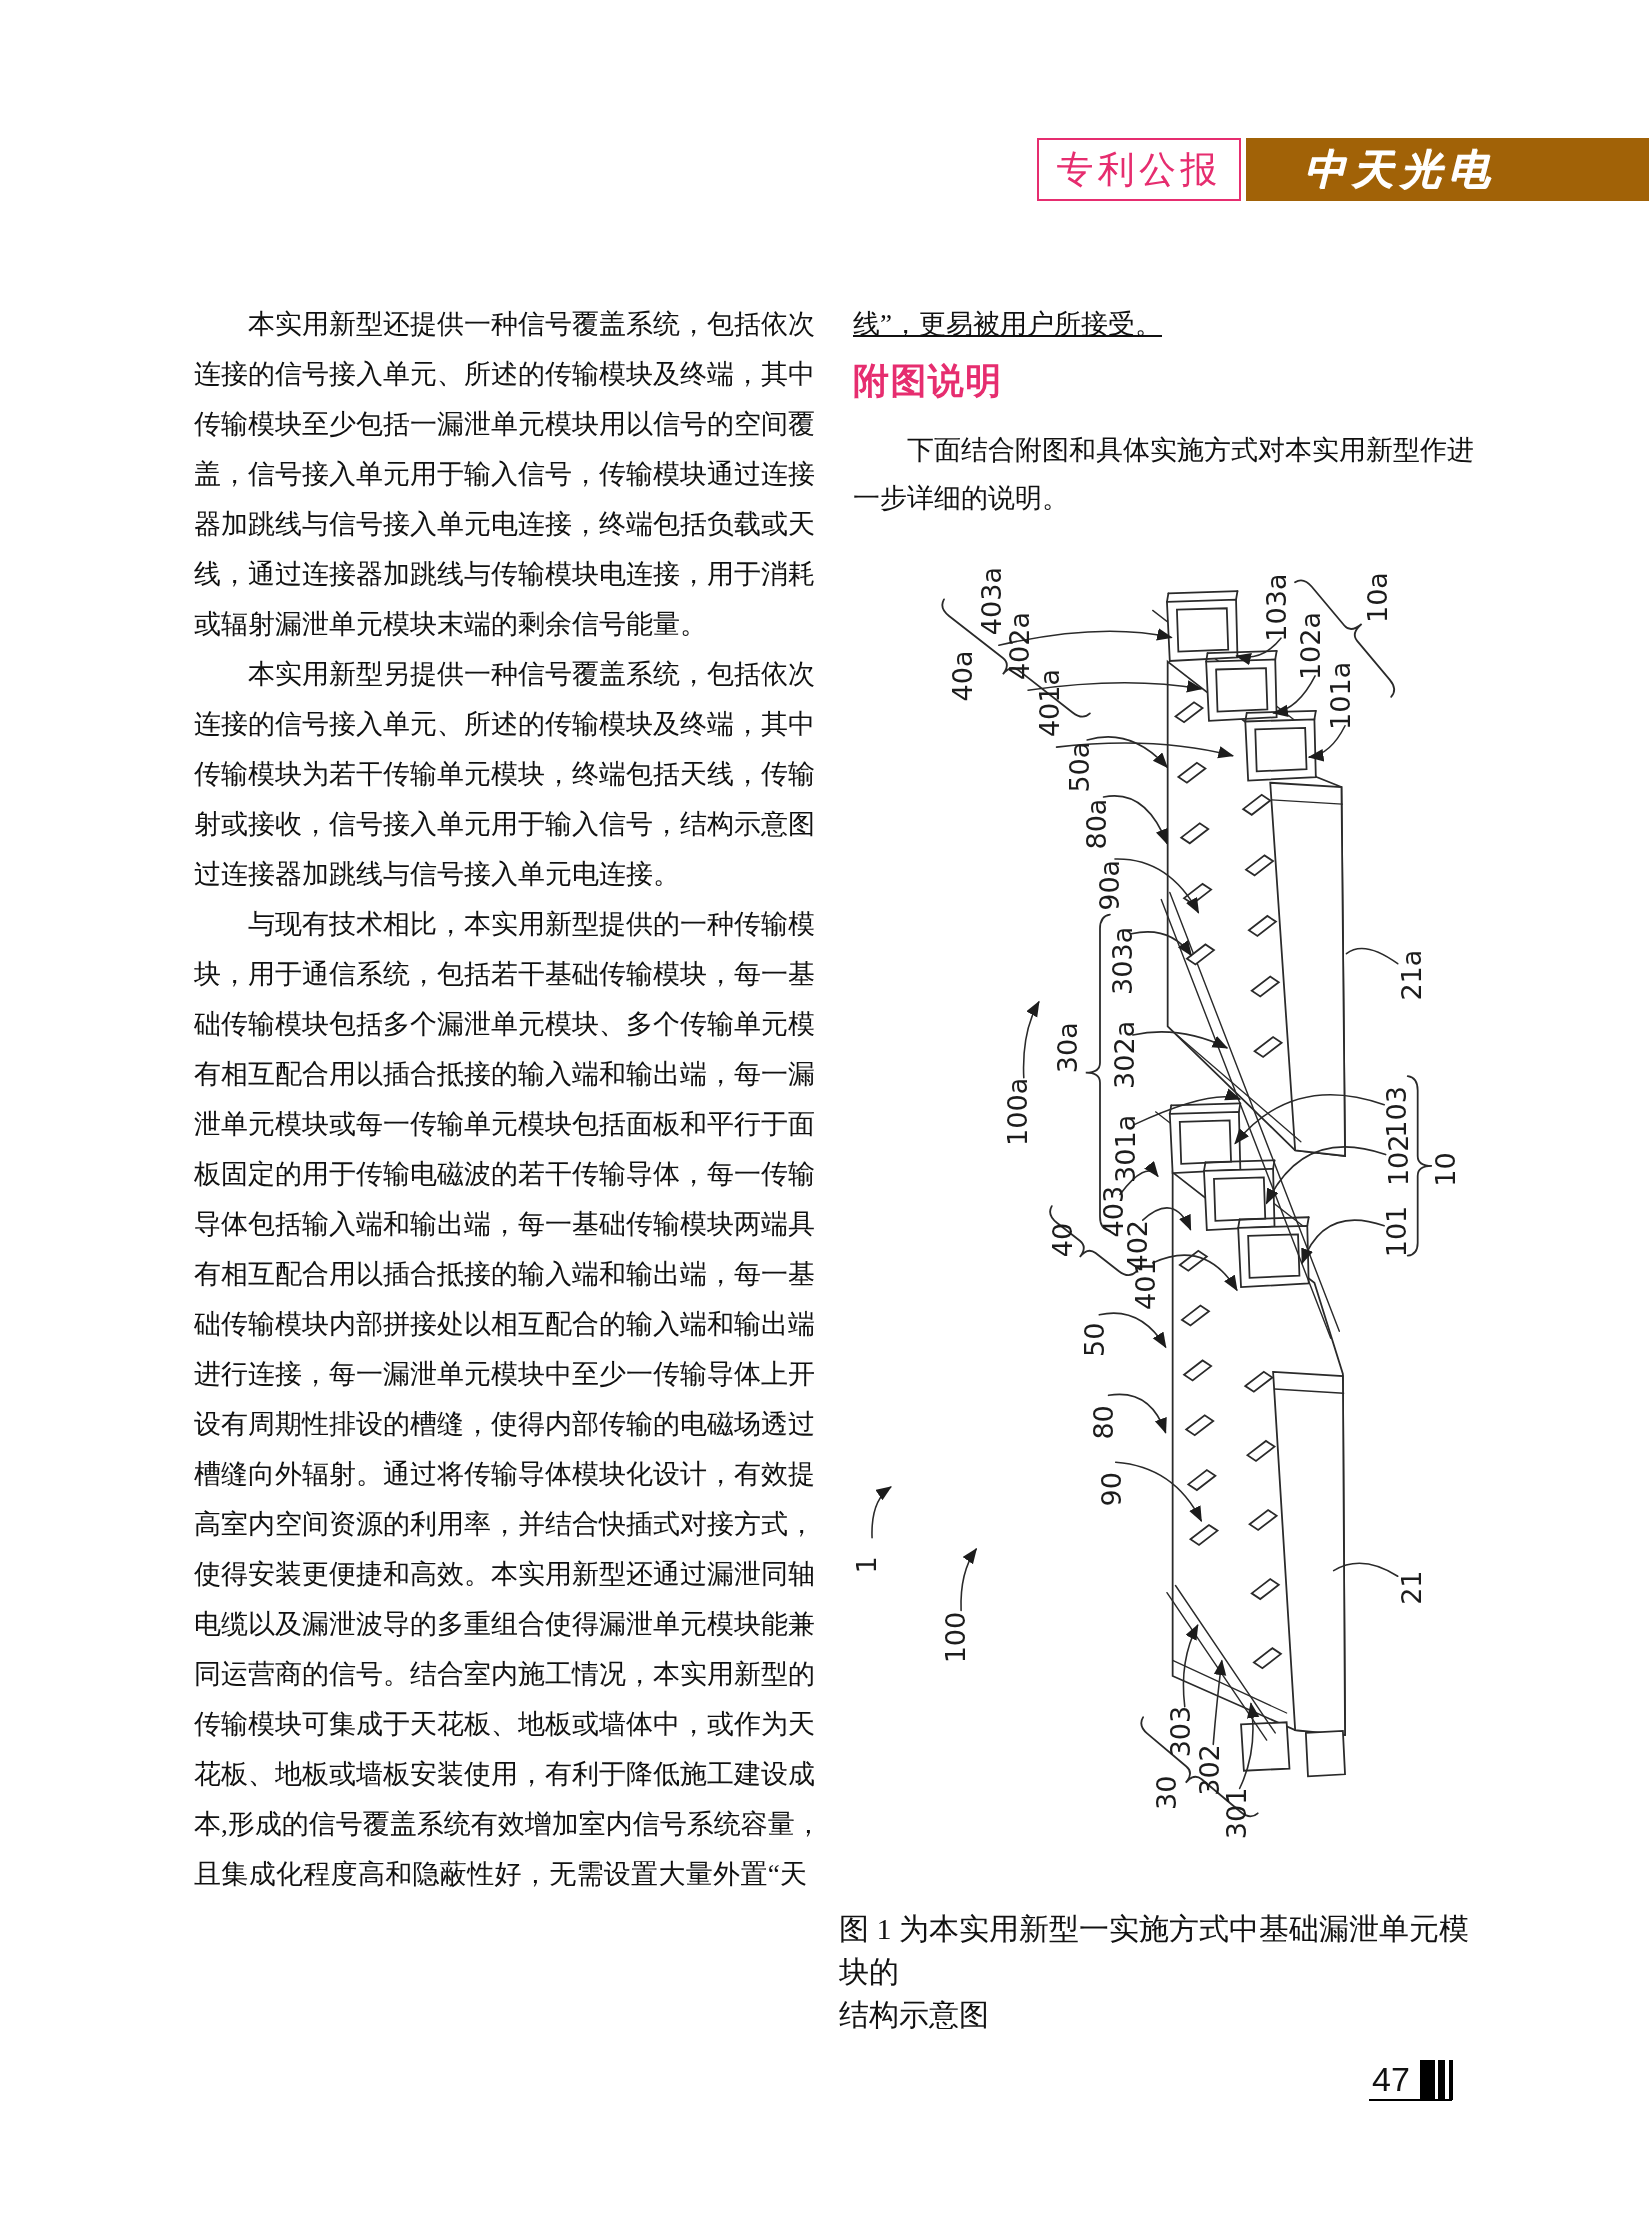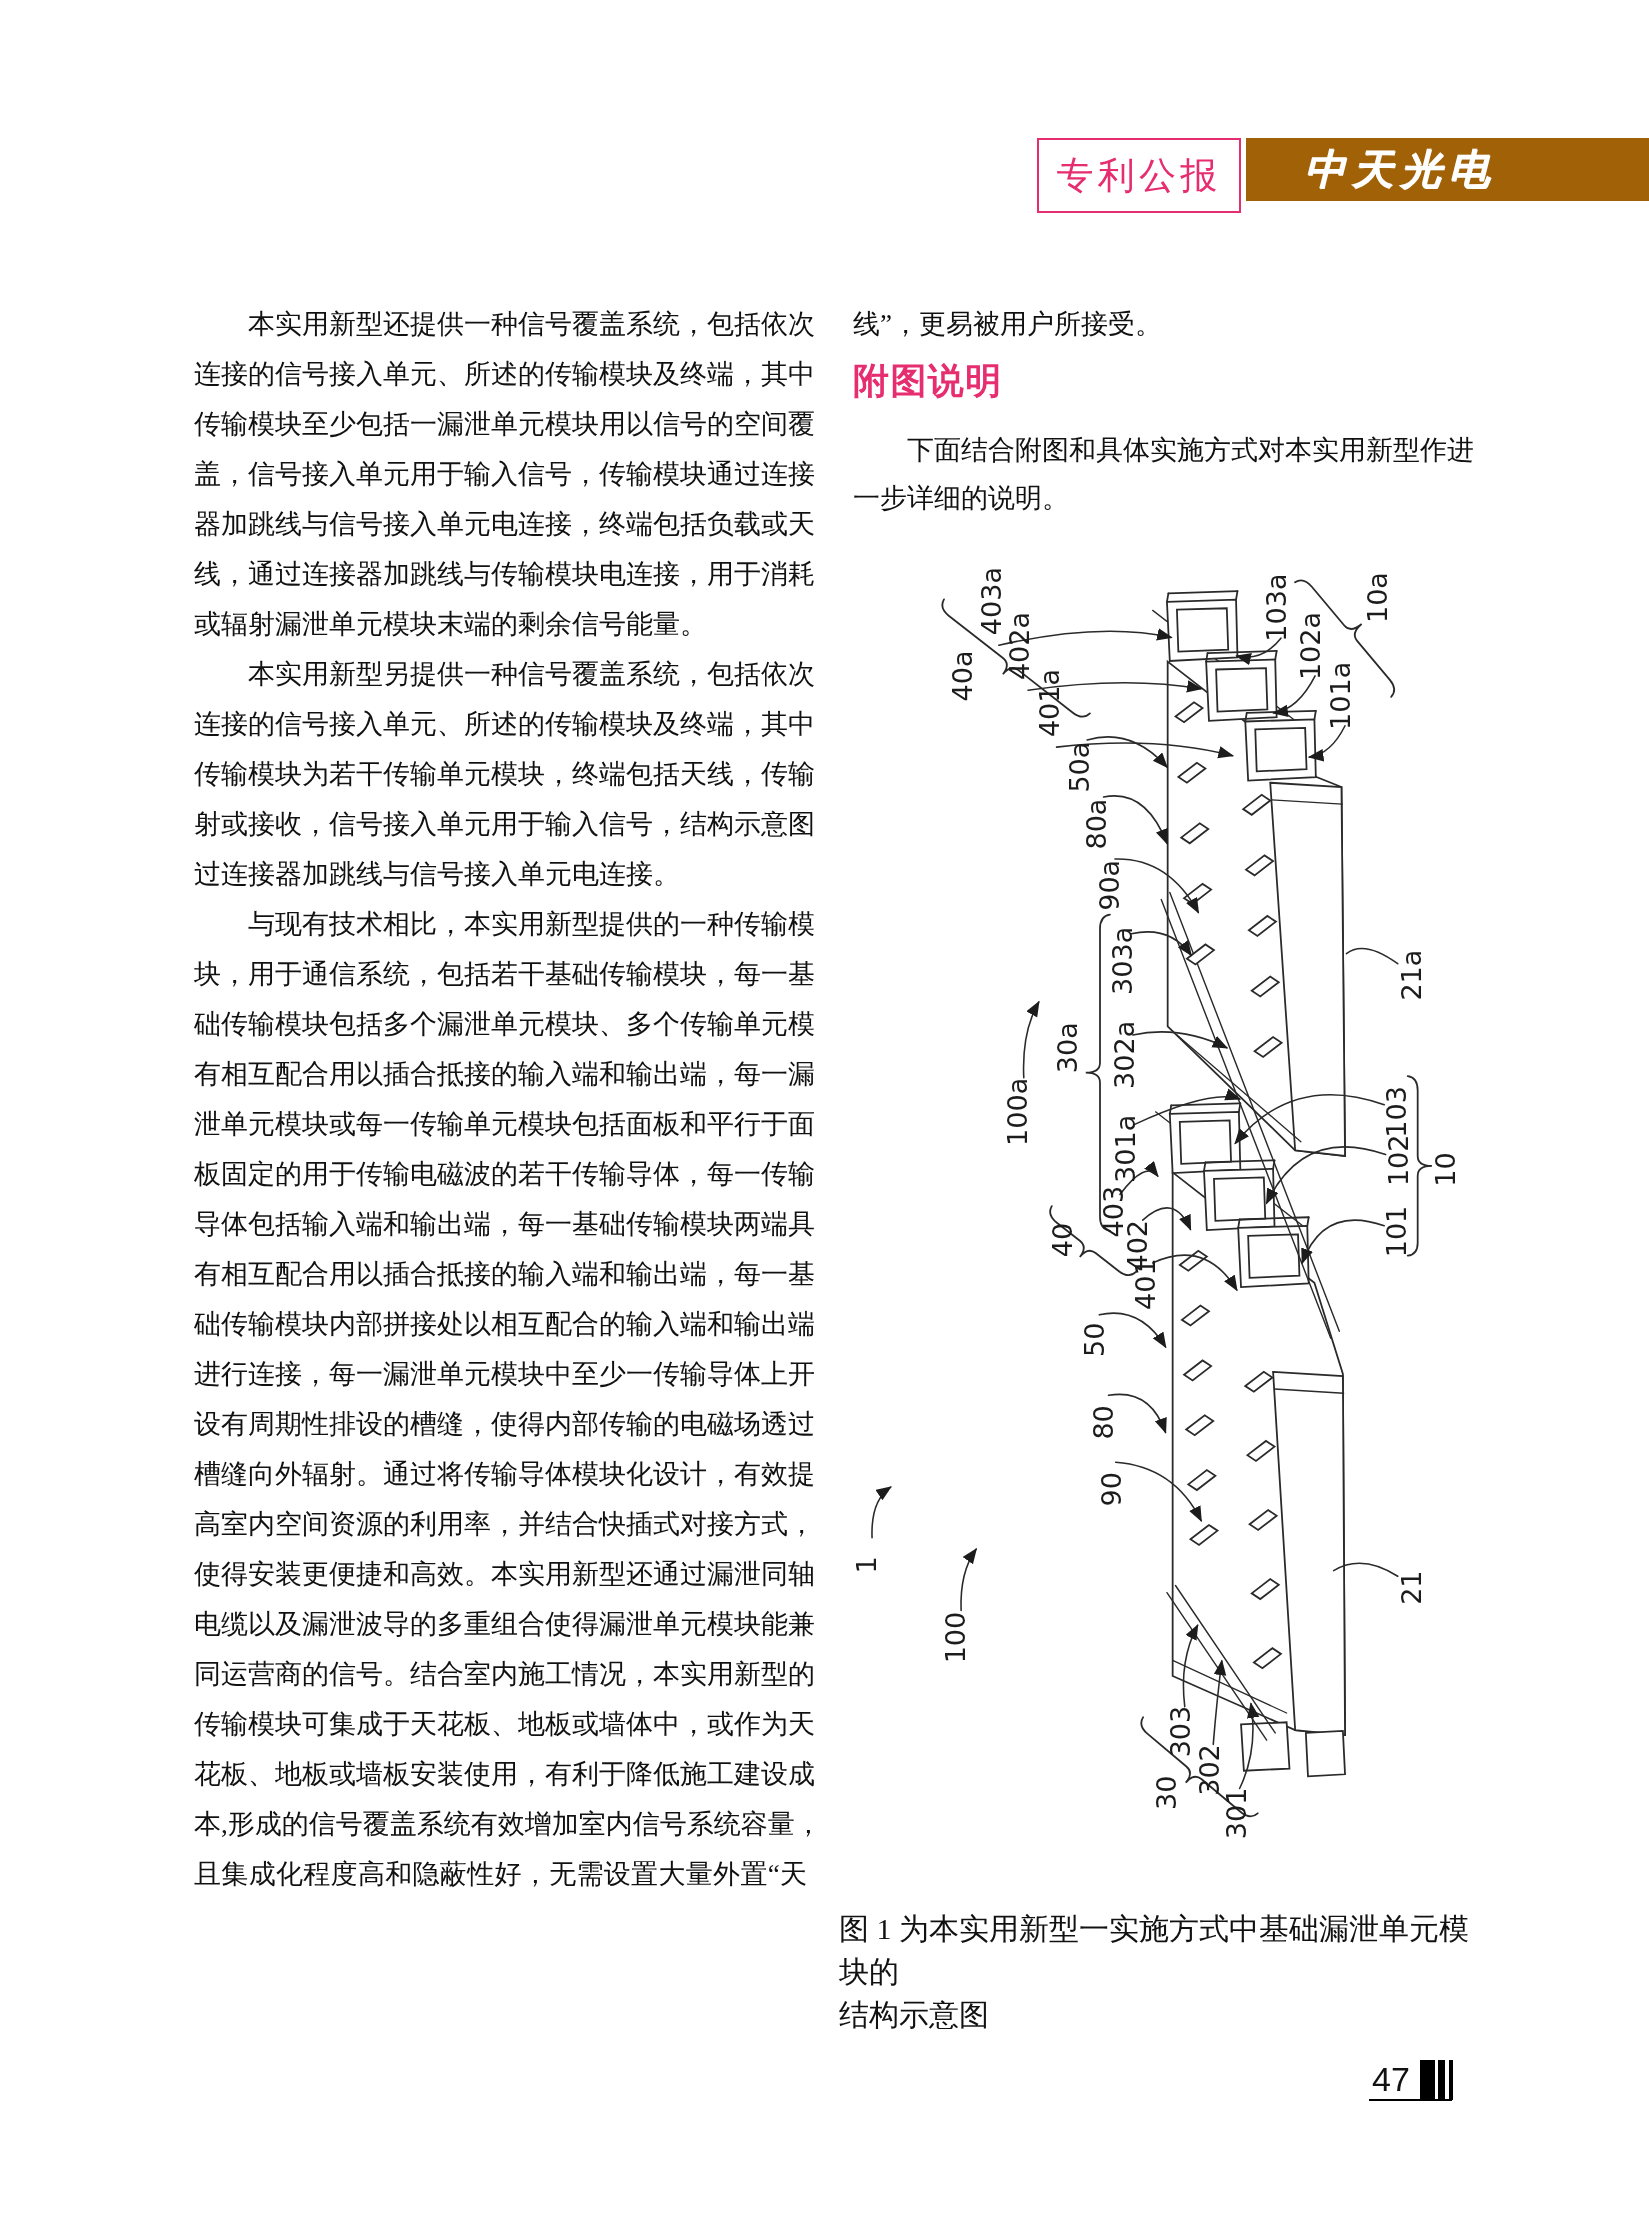--- a/index.html
+++ b/index.html
@@ -3,21 +3,21 @@
 <meta charset="utf-8">
 <style>
   html,body{margin:0;padding:0;}
   body{
     width:1649px;height:2239px;position:relative;background:#ffffff;
     font-family:"Liberation Serif","DejaVu Serif",serif;color:#111;
     overflow:hidden;
   }
   
   .hdr-tab{
-    position:absolute;left:1037px;top:138px;width:204px;height:75px;
+    position:absolute;left:1037px;top:138px;width:204px;height:63px;
     box-sizing:border-box;border:2.9px solid #e62d6f;background:#fff;
     display:flex;align-items:center;justify-content:center;
     color:#e62d6f;font-size:37px;letter-spacing:4.3px;font-weight:500;
   }
   .hdr-bar{
     position:absolute;left:1246px;top:138px;width:403px;height:63px;
     background:#a16207;display:flex;align-items:center;
   }
   .hdr-brand{
     color:#fff;font-size:41px;font-weight:bold;font-style:italic;
@@ -26,21 +26,21 @@
   }
   
   .col-left{position:absolute;left:194px;top:299px;width:613px;}
   .tl{
     height:50px;line-height:50px;font-size:27px;
     text-align:justify;text-align-last:justify;white-space:nowrap;
   }
   .tl.short{text-align-last:left;}
   .col-right-carry{
     position:absolute;left:853px;top:299px;width:613px;height:50px;
-    line-height:50px;font-size:27px;
+    line-height:50px;font-size:27px;text-decoration:underline;
   }
   .sec-head{
     position:absolute;left:853px;top:353px;width:613px;height:57px;
     line-height:57px;color:#e62d6f;font-weight:bold;font-size:36px;
     letter-spacing:1.4px;
   }
   .col-right-para{position:absolute;left:853px;top:426px;width:613px;}
   .col-right-para .tl{height:48px;line-height:48px;}
   
   .fig{position:absolute;left:819px;top:542px;width:713px;height:1332px;}

